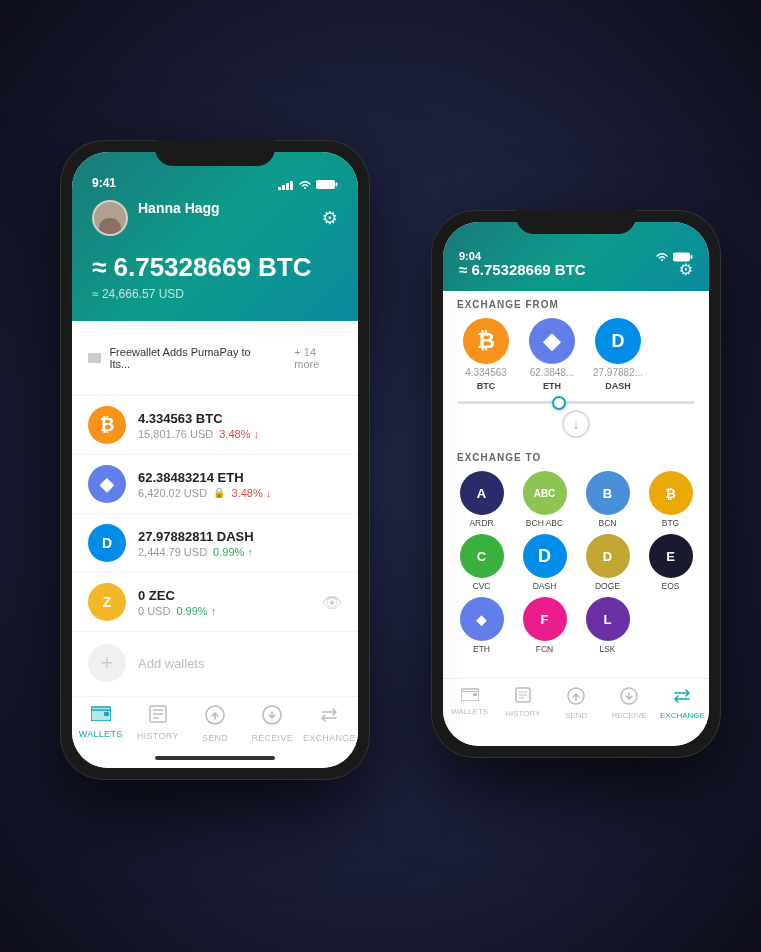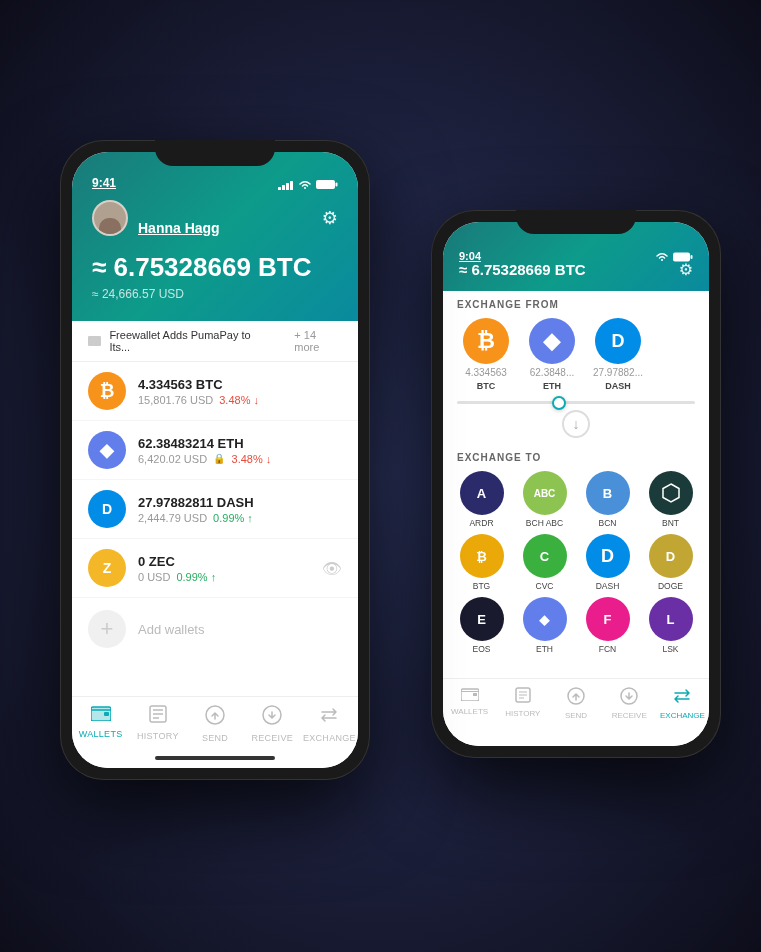--- a/index.html
+++ b/index.html
@@ -53,21 +53,20 @@
       right: 0;
       height: 44px;
       display: flex;
       align-items: flex-end;
       justify-content: space-between;
       padding: 0 20px 6px;
       font-size: 12px;
       font-weight: 600;
       color: #fff;
       z-index: 9;
-      text-decoration: underline;
     }
 
     .status-icons {
       display: flex;
       align-items: center;
       gap: 4px;
     }
 
     
     .screen {
@@ -108,23 +107,22 @@
 
     .p1-user-row {
       display: flex;
       align-items: center;
       justify-content: space-between;
       margin-bottom: 16px;
     }
 
     .p1-avatar-wrap {
       display: flex;
-      align-items: flex-end;
+      align-items: flex-start;
       gap: 10px;
-      text-decoration: underline;
     }
 
     .p1-avatar {
       width: 36px;
       height: 36px;
       border-radius: 50%;
       background: #b0a090;
       border: 2px solid rgba(255,255,255,0.5);
       overflow: hidden;
       display: flex;
@@ -158,21 +156,21 @@
     }
 
     .p1-balance-usd {
       font-size: 12px;
       color: rgba(255,255,255,0.75);
     }
 
     
     .p1-news {
       background: #fff;
-      padding: 8px 16px;
+      padding: 25px 16px;
       display: flex;
       align-items: center;
       gap: 8px;
       font-size: 11px;
       color: #333;
       border-bottom: 1px solid #eee;
     }
 
     .news-envelope {
       width: 14px;
@@ -768,28 +766,20 @@
           <span class="p2-grid-label">ARDR</span>
         </div>
         <div class="p2-grid-item">
           <div class="p2-grid-circle gc-bch" style="font-size:10px;">ABC</div>
           <span class="p2-grid-label">BCH ABC</span>
         </div>
         <div class="p2-grid-item">
           <div class="p2-grid-circle gc-bcn">B</div>
           <span class="p2-grid-label">BCN</span>
         </div>
-        <div class="p2-grid-item">
-          <div class="p2-grid-circle gc-bnt">
-            <svg width="22" height="22" viewBox="0 0 22 22">
-              <polygon points="11,2 19,6.5 19,15.5 11,20 3,15.5 3,6.5" fill="none" stroke="white" stroke-width="1.5"></polygon>
-            </svg>
-          </div>
-          <span class="p2-grid-label">BNT</span>
-        </div>
 
         <div class="p2-grid-item">
           <div class="p2-grid-circle gc-btg">₿</div>
           <span class="p2-grid-label">BTG</span>
         </div>
         <div class="p2-grid-item">
           <div class="p2-grid-circle gc-cvc">C</div>
           <span class="p2-grid-label">CVC</span>
         </div>
         <div class="p2-grid-item">

